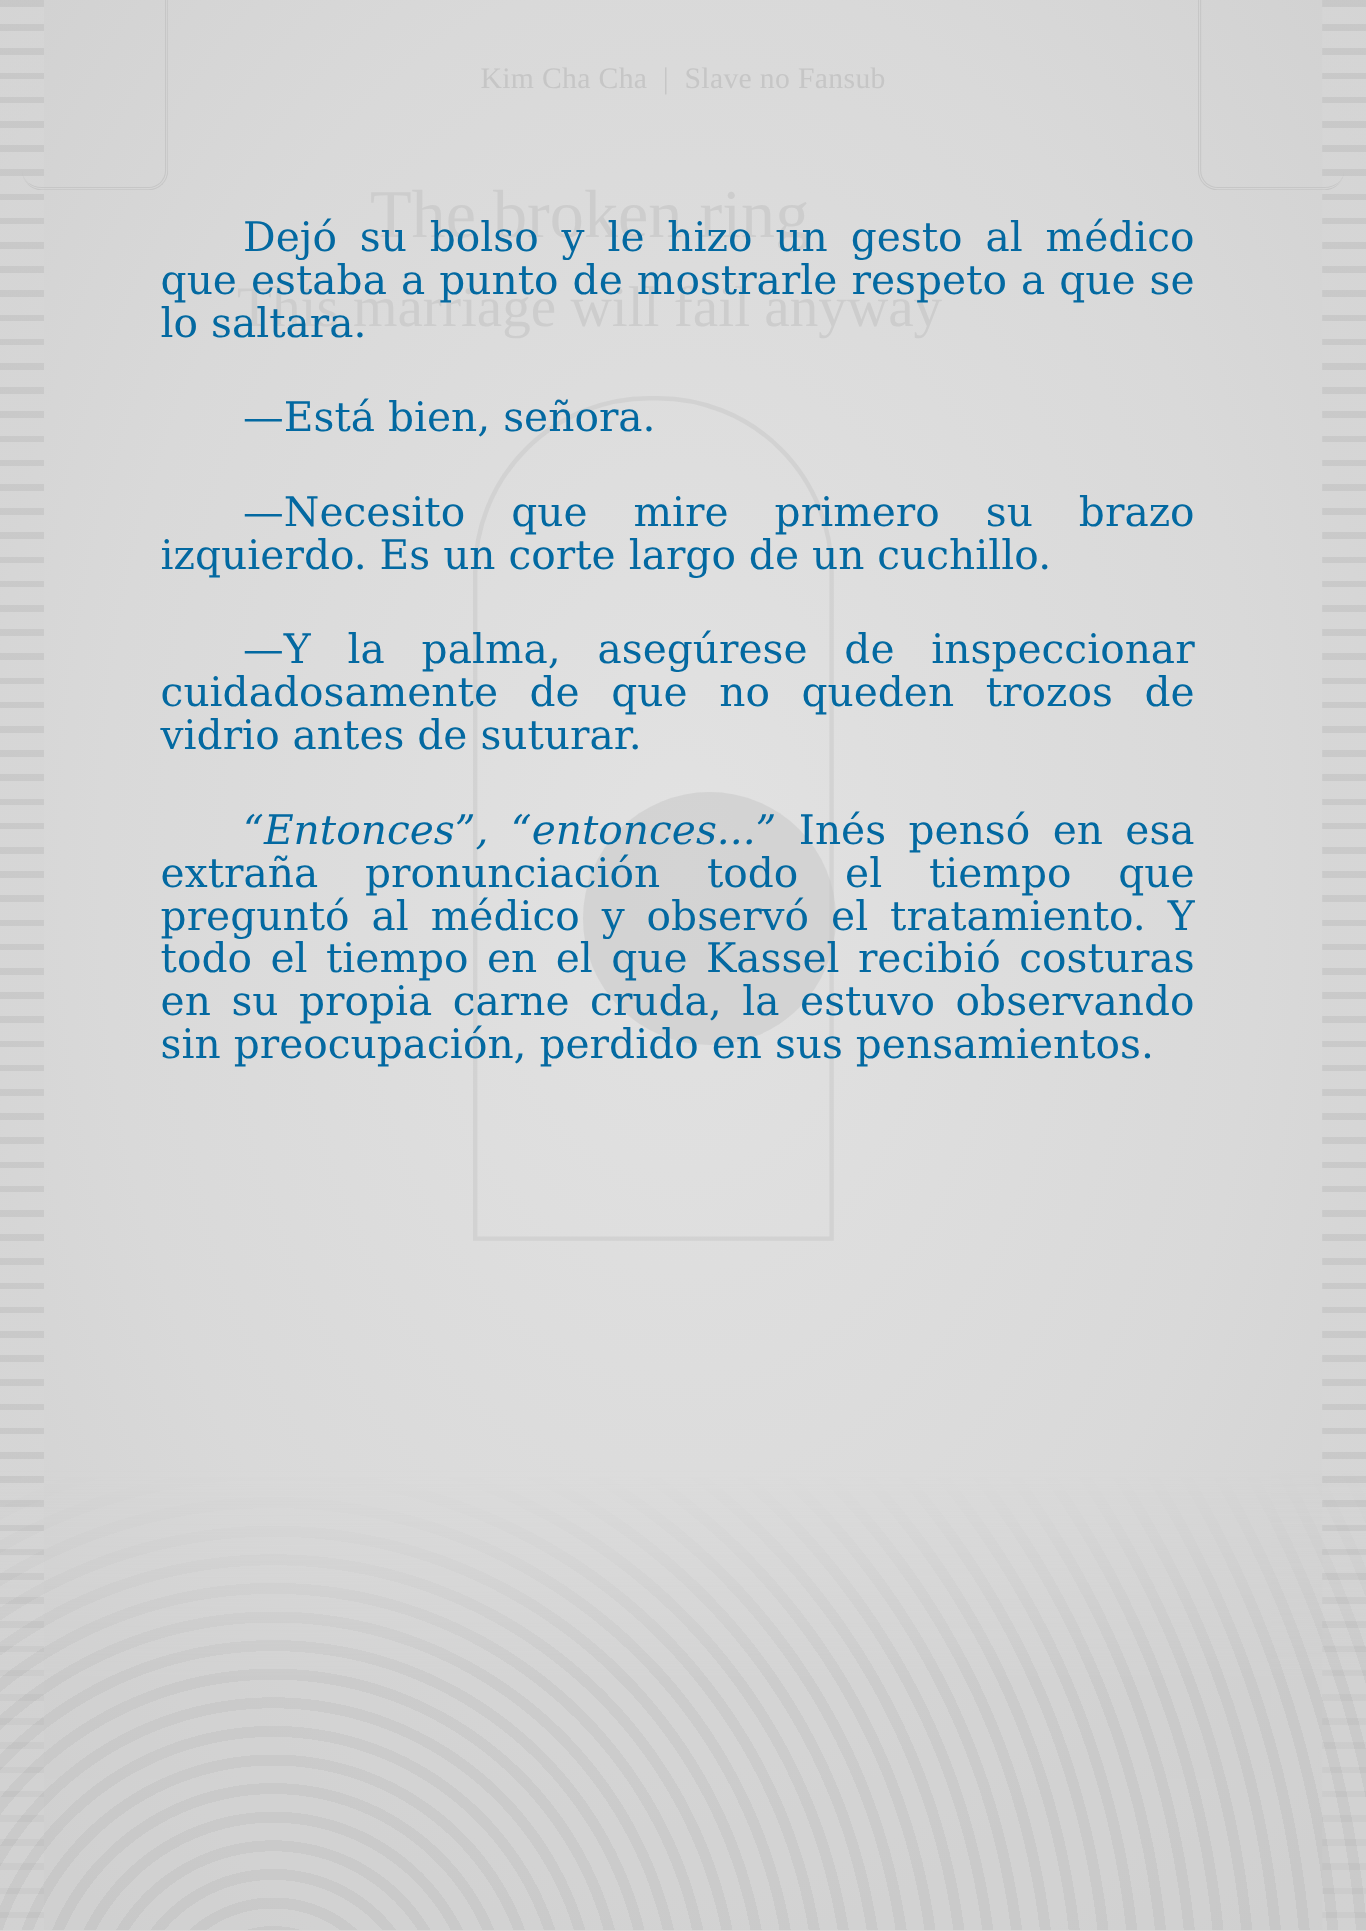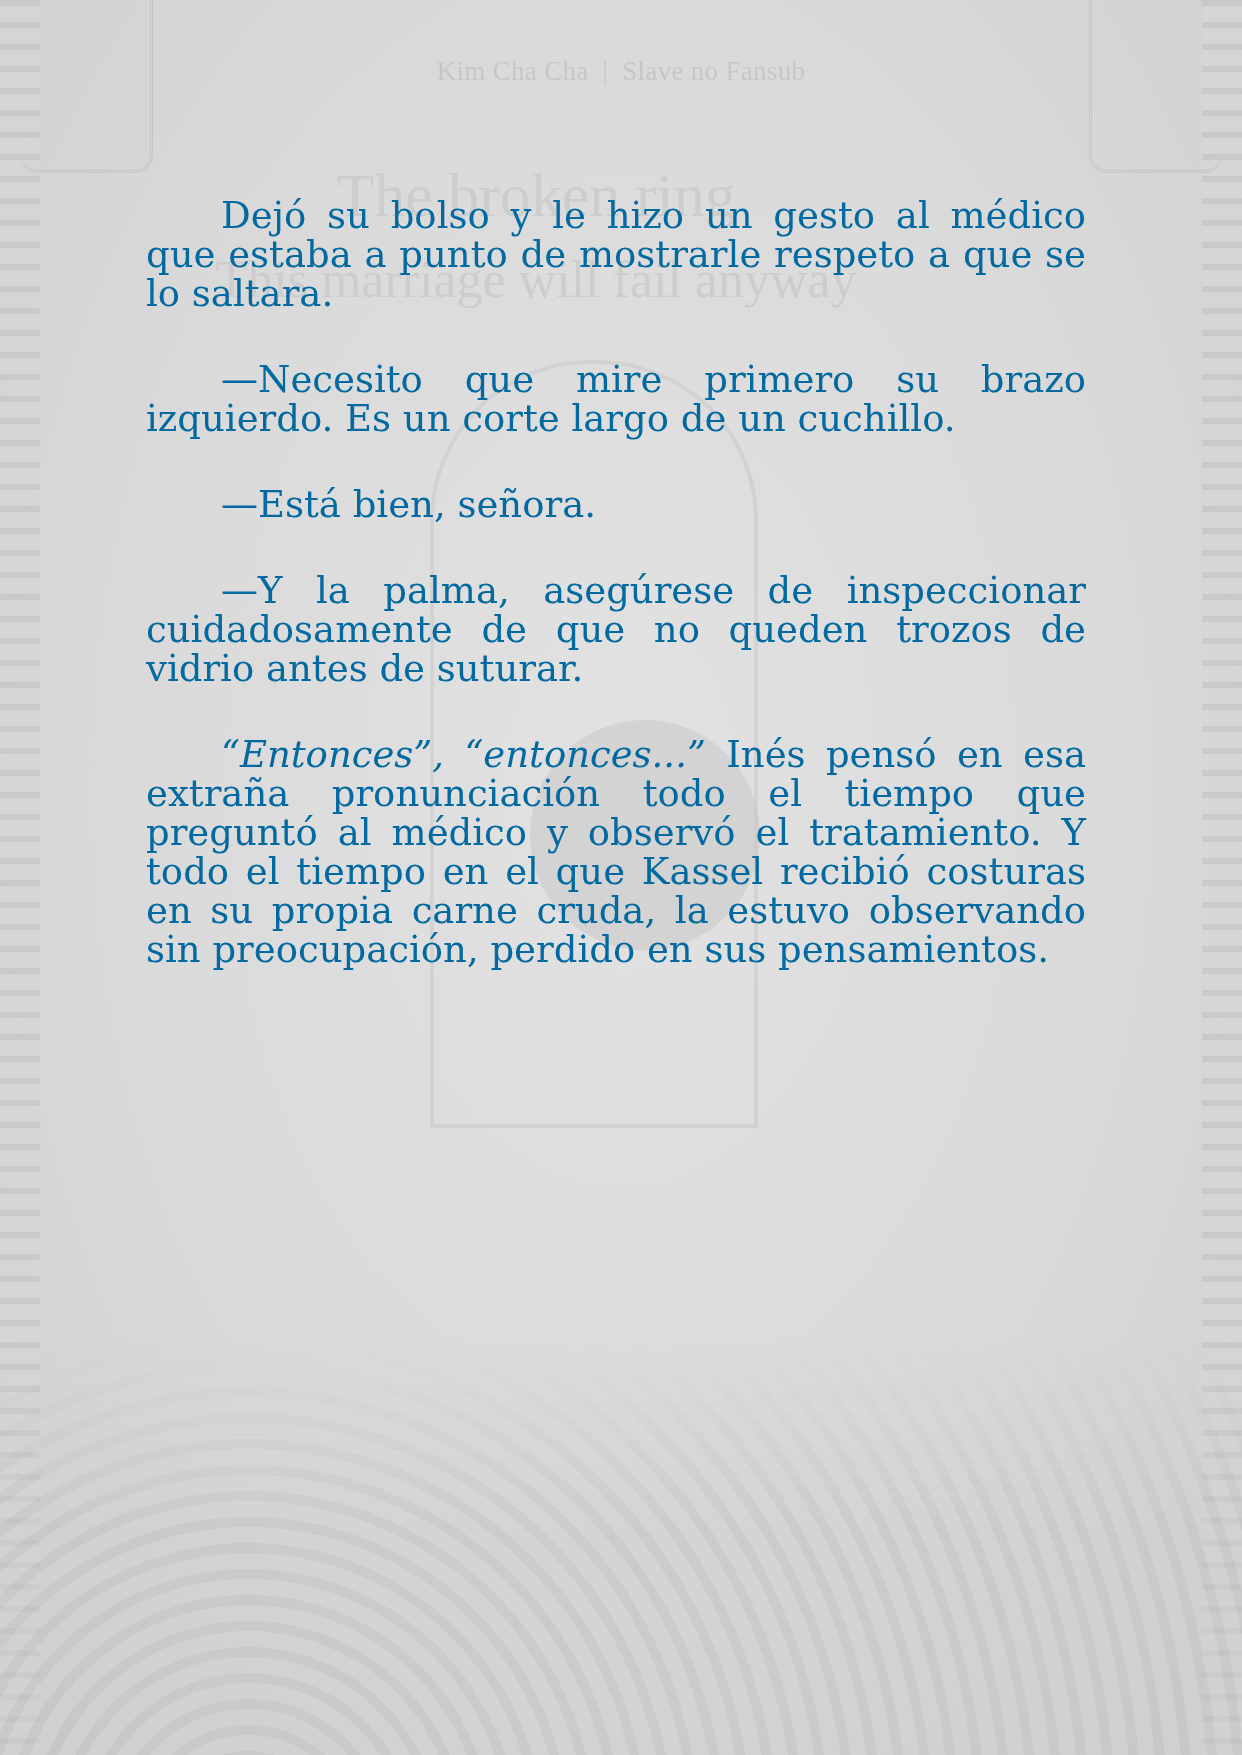--- a/index.html
+++ b/index.html
@@ -79,17 +79,17 @@
   <div class="ghost-title t1">The broken ring</div>
   <div class="ghost-title t2">This marriage will fail anyway</div>
 </div>
 
 <div class="header">
   <span>Kim Cha Cha</span><span class="sep">|</span><span>Slave no Fansub</span>
 </div>
 
 <div class="text">
   <p>Dejó su bolso y le hizo un gesto al médico que estaba a punto de mostrarle respeto a que se lo saltara.</p>
+  <p>—Está bien, señora.</p>
   <p>—Necesito que mire primero su brazo izquierdo. Es un corte largo de un cuchillo.</p>
-  <p>—Está bien, señora.</p>
   <p>—Y la palma, asegúrese de inspeccionar cuidadosamente de que no queden trozos de vidrio antes de suturar.</p>
   <p><em>“Entonces”, “entonces...”</em><span> Inés pensó en esa extraña pronunciación todo el tiempo que preguntó al médico y observó el tratamiento. Y todo el tiempo en el que Kassel recibió costuras en su propia carne cruda, la estuvo observando sin preocupación, perdido en sus pensamientos.</span></p>
 </div>
 
 </body></html>

